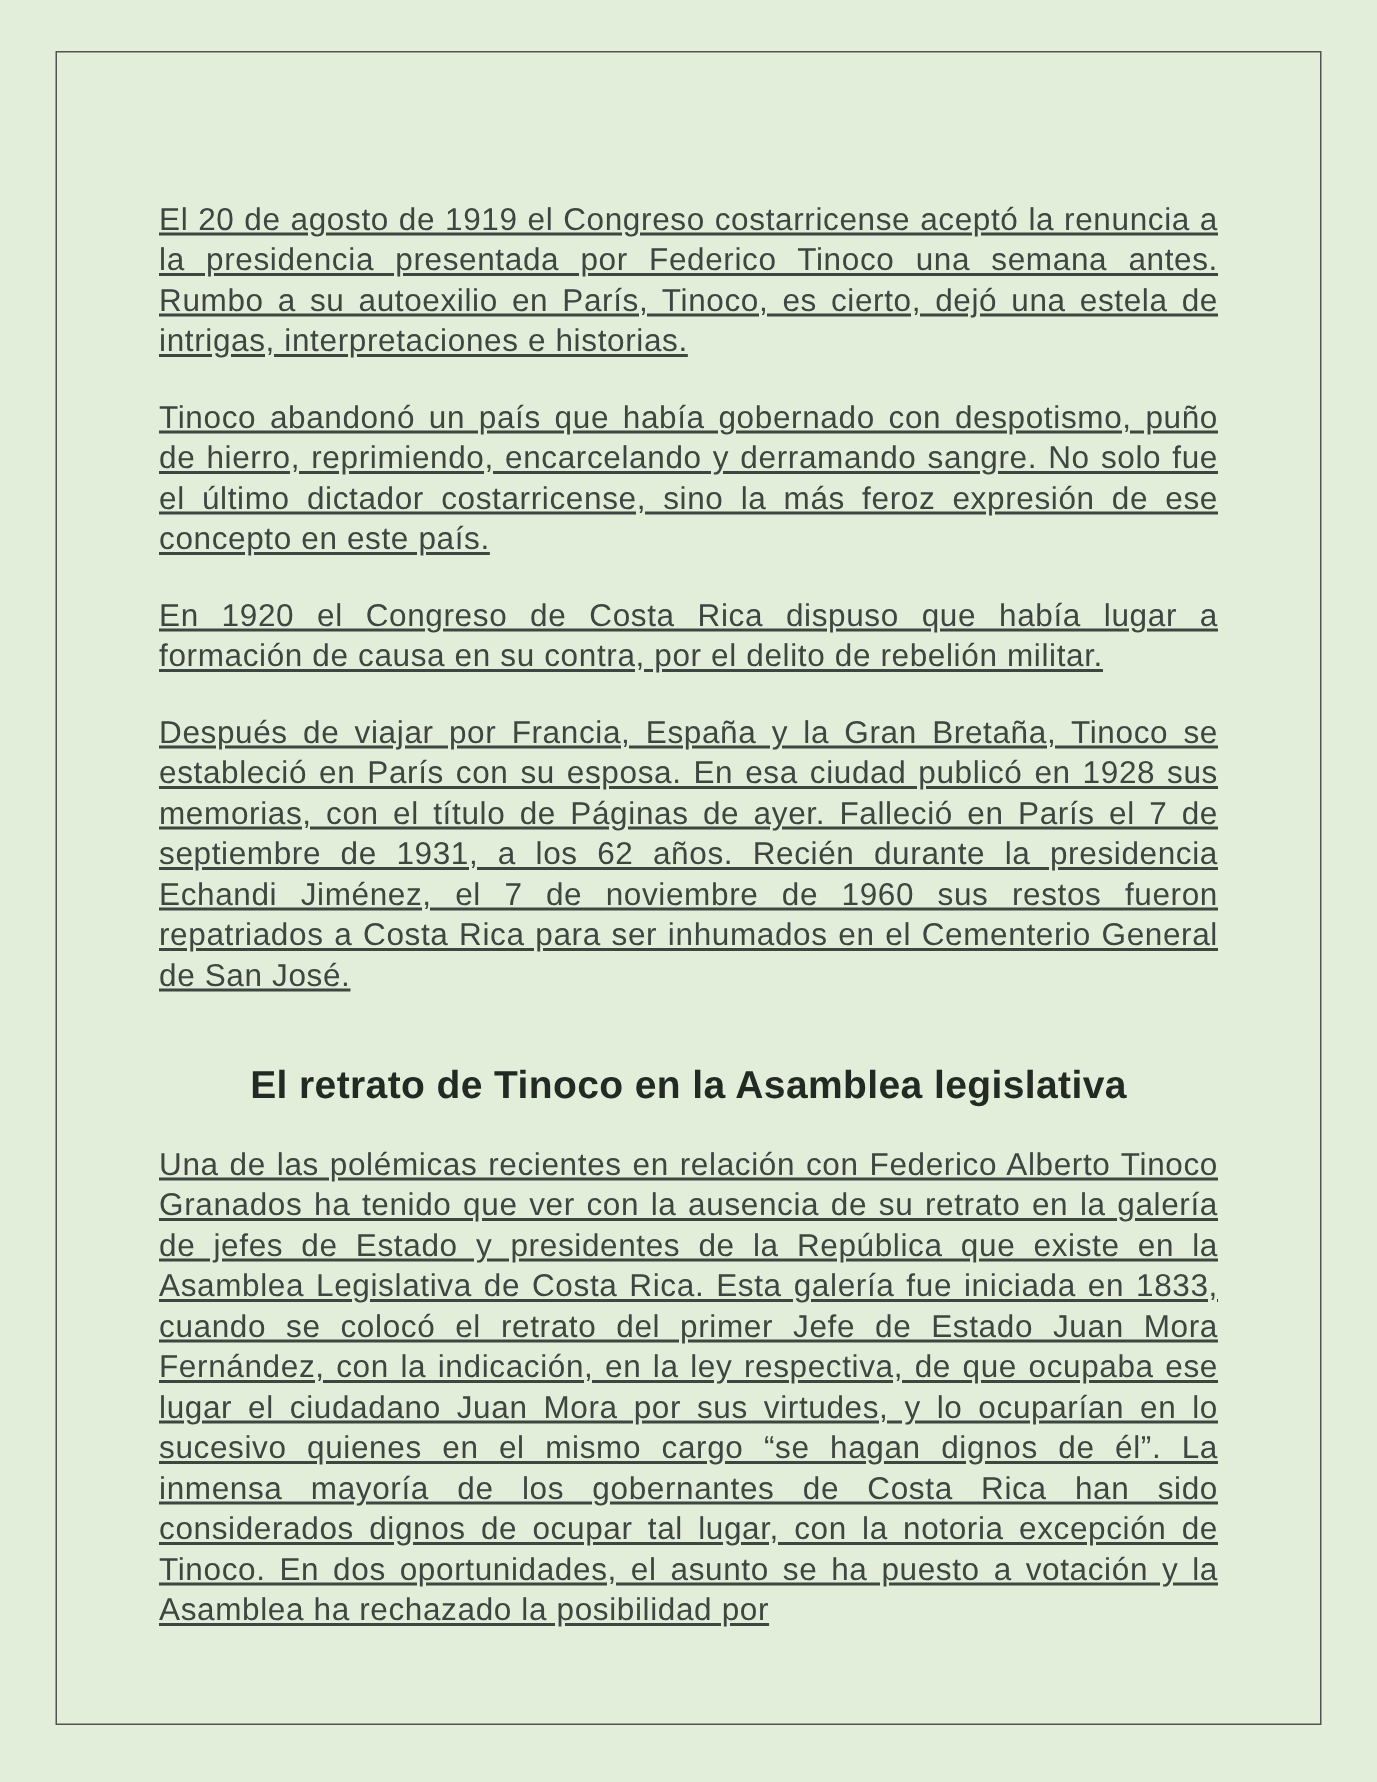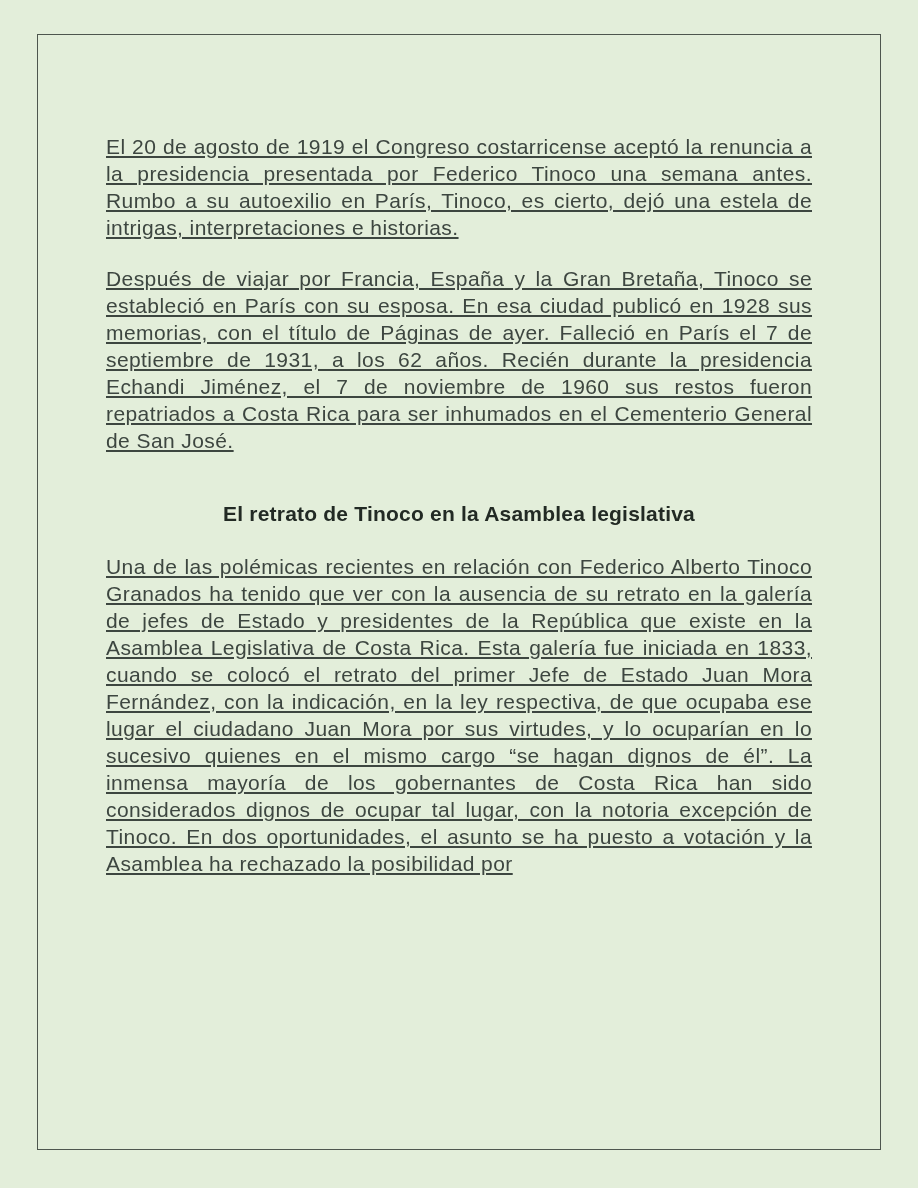--- a/index.html
+++ b/index.html
@@ -35,32 +35,34 @@
     line-height: 27px;
     letter-spacing: 0.02em;
   }
   .content p {
     margin: 0 0 24px 0;
     text-align: justify;
     text-justify: inter-word;
     text-decoration: underline;
   }
   .content h2 {
-    font-size: 21px;
+    font-size: 26px;
     line-height: 27px;
     font-weight: bold;
     text-align: center;
     color: #222a24;
     margin: 46px 0 26px 0;
     letter-spacing: 0.01em;
   }
 </style>
 </head>
 <body>
 
 <div class="page-border"></div>
 
 <div class="content">
   <p>El 20 de agosto de 1919 el Congreso costarricense aceptó la renuncia a la presidencia presentada por Federico Tinoco una semana antes. Rumbo a su autoexilio en París, Tinoco, es cierto, dejó una estela de intrigas, interpretaciones e historias.</p>
+  <p>Tinoco abandonó un país que había gobernado con despotismo, puño de hierro, reprimiendo, encarcelando y derramando sangre. No solo fue el último dictador costarricense, sino la más feroz expresión de ese concepto en este país.</p>
+  <p>En 1920 el Congreso de Costa Rica dispuso que había lugar a formación de causa en su contra, por el delito de rebelión militar.</p>
   <p>Después de viajar por Francia, España y la Gran Bretaña, Tinoco se estableció en París con su esposa. En esa ciudad publicó en 1928 sus memorias, con el título de Páginas de ayer. Falleció en París el 7 de septiembre de 1931, a los 62 años. Recién durante la presidencia Echandi Jiménez, el 7 de noviembre de 1960 sus restos fueron repatriados a Costa Rica para ser inhumados en el Cementerio General de San José.</p>
   <h2>El retrato de Tinoco en la Asamblea legislativa</h2>
   <p>Una de las polémicas recientes en relación con Federico Alberto Tinoco Granados ha tenido que ver con la ausencia de su retrato en la galería de jefes de Estado y presidentes de la República que existe en la Asamblea Legislativa de Costa Rica. Esta galería fue iniciada en 1833, cuando se colocó el retrato del primer Jefe de Estado Juan Mora Fernández, con la indicación, en la ley respectiva, de que ocupaba ese lugar el ciudadano Juan Mora por sus virtudes, y lo ocuparían en lo sucesivo quienes en el mismo cargo “se hagan dignos de él”. La inmensa mayoría de los gobernantes de Costa Rica han sido considerados dignos de ocupar tal lugar, con la notoria excepción de Tinoco. En dos oportunidades, el asunto se ha puesto a votación y la Asamblea ha rechazado la posibilidad por</p>
 </div>
 
 </body></html>

